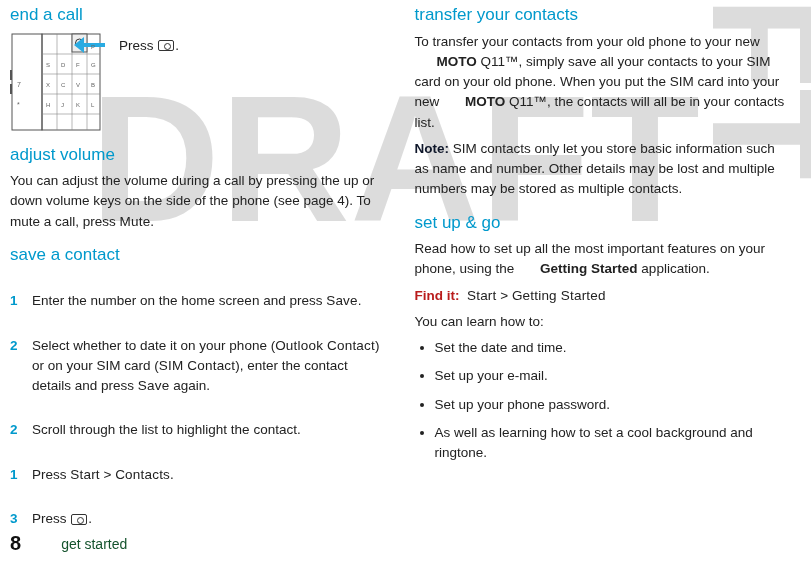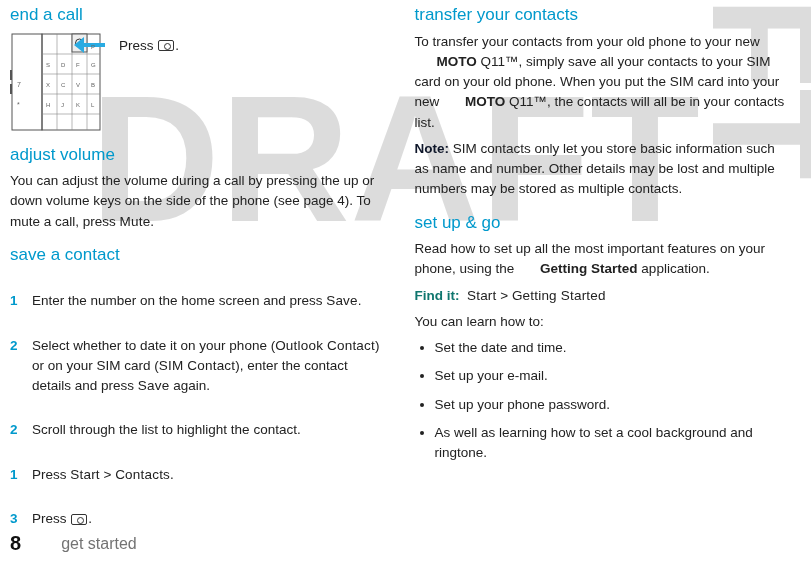--- a/index.html
+++ b/index.html
@@ -59,32 +59,32 @@
       left: -22px;
       color: #0099cc;
       font-weight: bold;
       content: attr(data-num);
     }
     .bullets { padding-left: 20px; }
     .bullets li { margin-bottom: 8px; list-style: disc; }
     .condensed { font-family: 'Arial Narrow', Arial, sans-serif; font-stretch: condensed; font-weight: normal; letter-spacing: 0.2px; }
     .bold { font-weight: bold; margin-left: 22px; }
     .note-label { color: #0f172a; font-weight: 700; }
-    .find-label { color: #0f766e; font-weight: 700; }
+    .find-label { color: #b91c1c; font-weight: 700; }
     .footer {
       position: absolute;
       bottom: 12px;
       left: 10px;
       display: flex;
       align-items: center;
       gap: 40px;
       z-index: 2;
     }
     .page-num { font-size: 20px; font-weight: bold; color: #111; }
-    .footer-text { color: #737373; font-size: 16px; }
+    .footer-text { color: #14532d; font-size: 14px; }
     .icon-btn {
       display: inline-block;
       width: 16px; height: 11px;
       border: 1px solid #333;
       border-radius: 2px;
       vertical-align: middle;
       position: relative;
       background: #fff;
       margin: 0 1px;
     }

